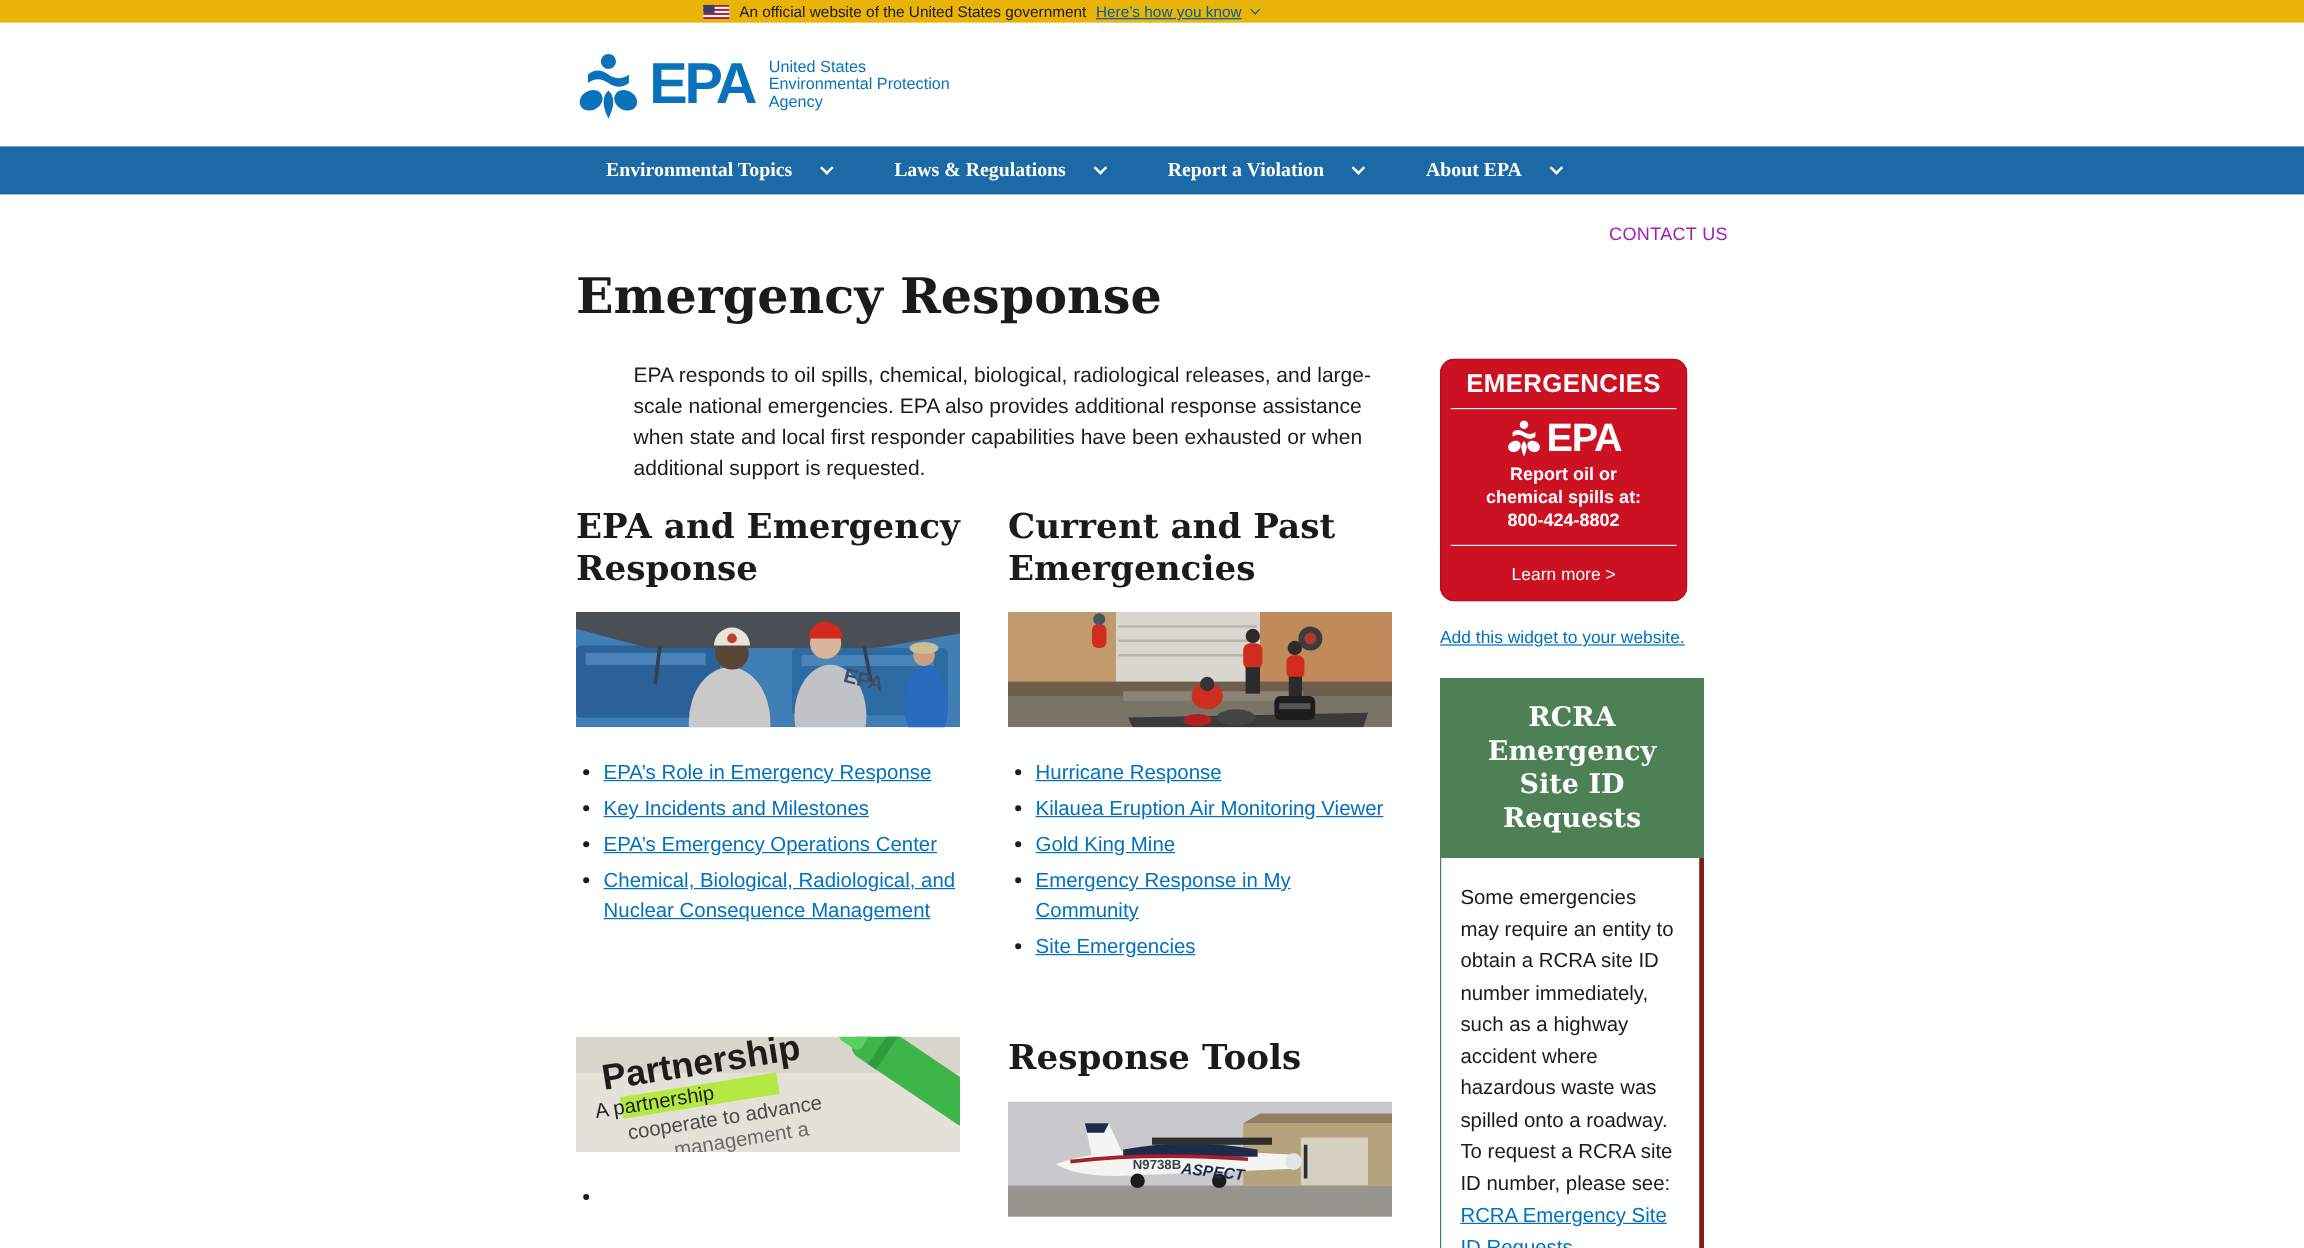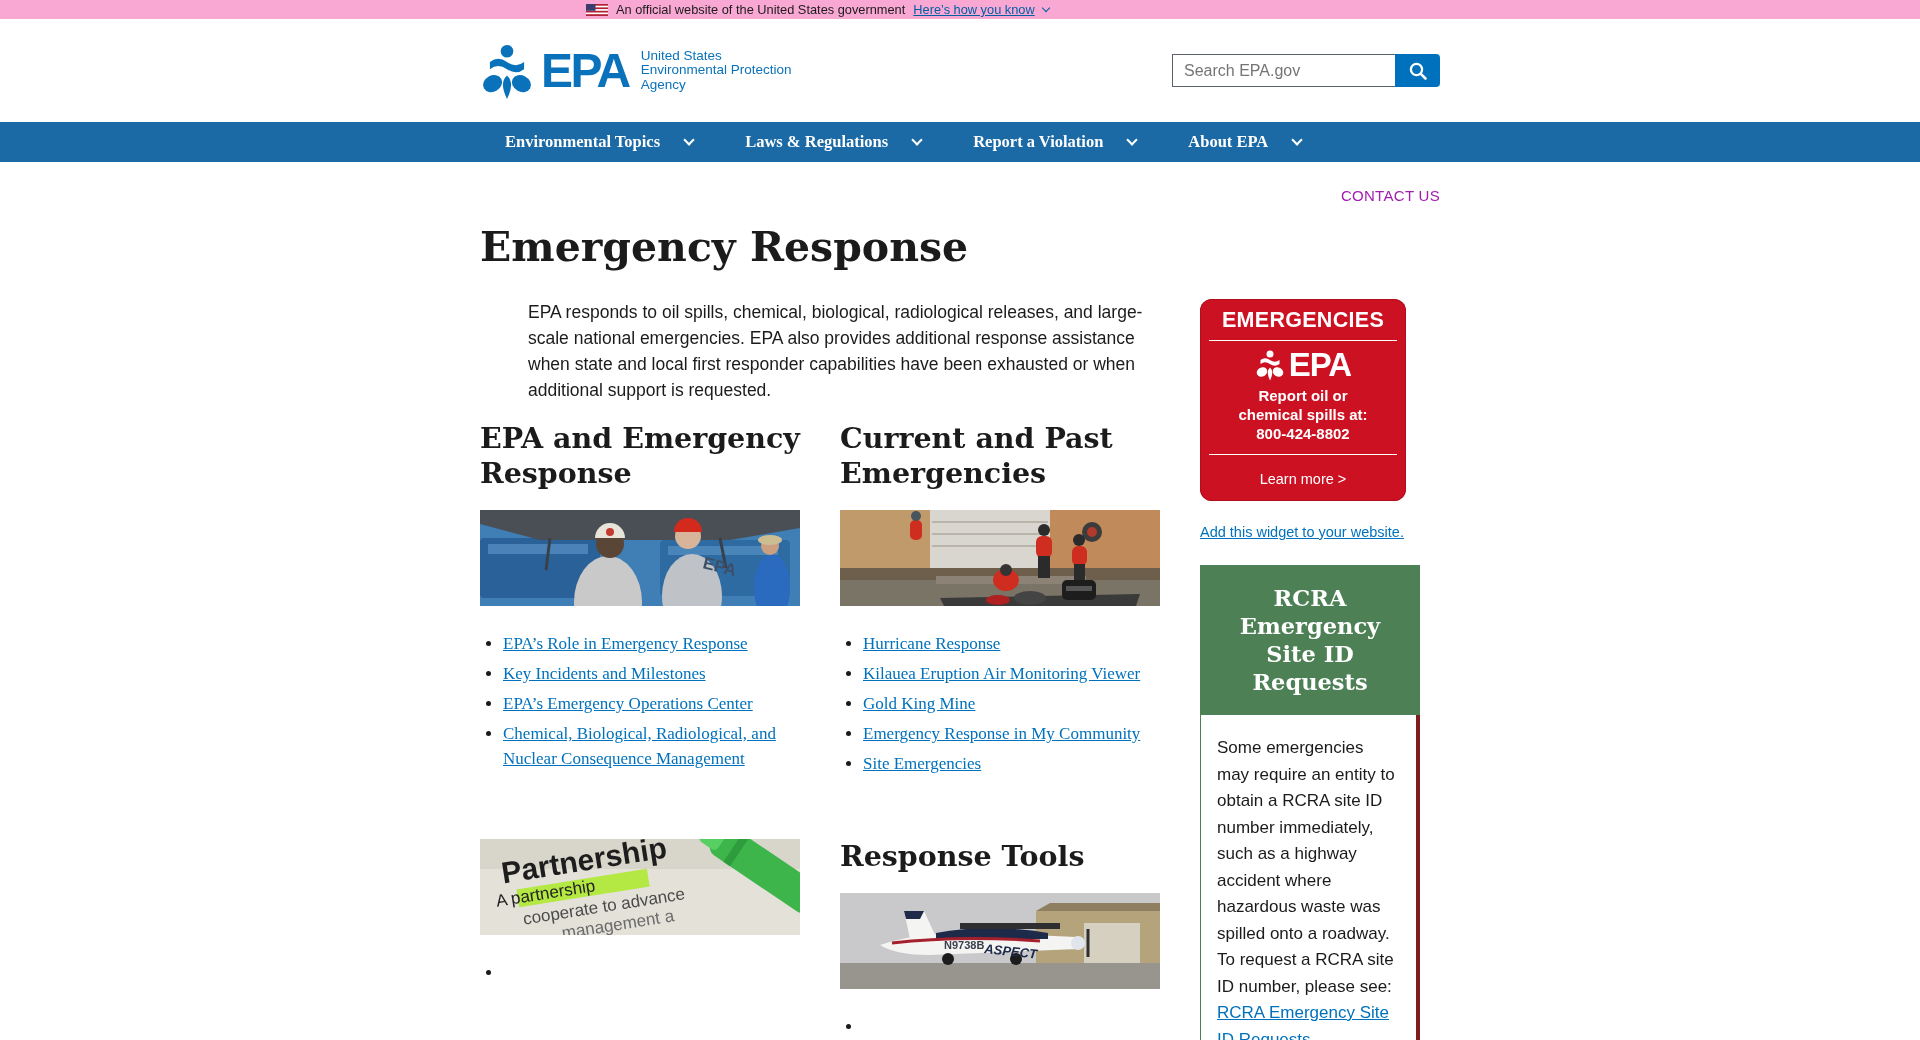--- a/index.html
+++ b/index.html
@@ -1,21 +1,21 @@
 <!DOCTYPE html>
 <html><head>
 <meta charset="utf-8">
 <style>
   * { margin:0; padding:0; box-sizing:border-box; }
   html,body { background:#ffffff; }
   body { font-family:"Liberation Sans", sans-serif; color:#1b1b1b; }
   .page { width:1920px; height:1040px; overflow:hidden; background:#fff; position:relative; }
 
   
-  .gov-banner { height:19px; background:#f9a8d4; }
+  .gov-banner { height:19px; background:#eab308; }
   .banner-inner { width:960px; margin:0 auto; height:100%; display:flex; align-items:center; gap:8px; padding-left:106px; }
   .banner-text { font-size:12.8px; color:#1b1b1b; }
   .banner-link { font-size:12.8px; color:#005ea2; text-decoration:underline; }
   .chev-sm { width:6px; height:6px; border-right:1.6px solid #005ea2; border-bottom:1.6px solid #005ea2; transform:rotate(45deg); margin-top:-3px; }
 
   
   .site-header { height:103px; background:#fff; }
   .header-inner { width:960px; margin:0 auto; height:100%; display:flex; align-items:center; justify-content:space-between; }
   .logo { display:flex; align-items:center; text-decoration:none; gap:7px; }
   .epa-word { font-weight:bold; font-size:48px; color:#0a72ba; letter-spacing:-2.5px; line-height:1; }
@@ -34,21 +34,21 @@
   
   .content { width:960px; margin:0 auto; position:relative; }
   .contact-us { position:absolute; top:25px; right:0; color:#a21caf; font-size:15px; letter-spacing:.3px; text-decoration:none; }
   .page-title { font-family:"DejaVu Serif", serif; font-size:41px; line-height:46px; color:#1b1b1b; padding-top:62px; }
   .columns { display:flex; gap:40px; margin-top:29px; }
   .main-col { width:680px; }
   .intro { font-size:17.5px; line-height:26px; max-width:662px;margin-left:48px; }
   .grid { display:grid; grid-template-columns:320px 320px; column-gap:40px; row-gap:58px; margin-top:18px; }
   .section h2 { font-family:"DejaVu Serif", serif; font-size:28.5px; line-height:35px; color:#1b1b1b; margin-bottom:19px; }
   .photo { width:320px; height:96px; display:block; margin-bottom:25px; }
-  .section ul { padding-left:23px;font-family:Liberation Serif, serif; }
+  .section ul { padding-left:23px; }
   .section li { font-size:17px; line-height:25px; margin-bottom:5px; }
   a.blue { color:#0071bc; text-decoration:underline; }
 
   
   .sidebar { width:240px; }
   .emg-widget { width:206px; background:#cc1122; border-radius:12px; color:#fff; text-align:center; padding:9px 0 13px; box-shadow:inset 0 0 0 1px #b30e1e; }
   .emg-title { font-size:21.5px; font-weight:bold; letter-spacing:.3px; }
   .emg-hr { border:none; border-top:1px solid #fff; margin:7px 9px; }
   .emg-logo { display:flex; justify-content:center; align-items:center; gap:4px; margin:7px 0 5px; }
   .emg-epa-word { font-size:33px; font-weight:bold; letter-spacing:-1px; line-height:1; }
@@ -94,29 +94,20 @@
             <path d="M30 36 q9 8 0 26 q-9 -18 0 -26 z"></path>
           </g>
         </svg>
         <span class="epa-word">EPA</span>
         <span class="tagline">
           <span>United States</span><br>
           <span>Environmental Protection</span><br>
           <span>Agency</span>
         </span>
       </a>
-      <div class="search">
-        <input type="text" placeholder="Search EPA.gov" style="">
-        <button>
-          <svg width="20" height="20" viewBox="0 0 20 20">
-            <circle cx="8.5" cy="8.5" r="5.6" fill="none" stroke="#fff" stroke-width="2.3"></circle>
-            <line x1="12.8" y1="12.8" x2="17.5" y2="17.5" stroke="#fff" stroke-width="2.6" stroke-linecap="round"></line>
-          </svg>
-        </button>
-      </div>
     </div>
   </header>
 
   <nav class="main-nav">
     <div class="nav-inner">
       <a href="#" class="nav-item">
         <span>Environmental Topics</span>
         <span class="chev-w"></span>
       </a>
       <a href="#" class="nav-item">

